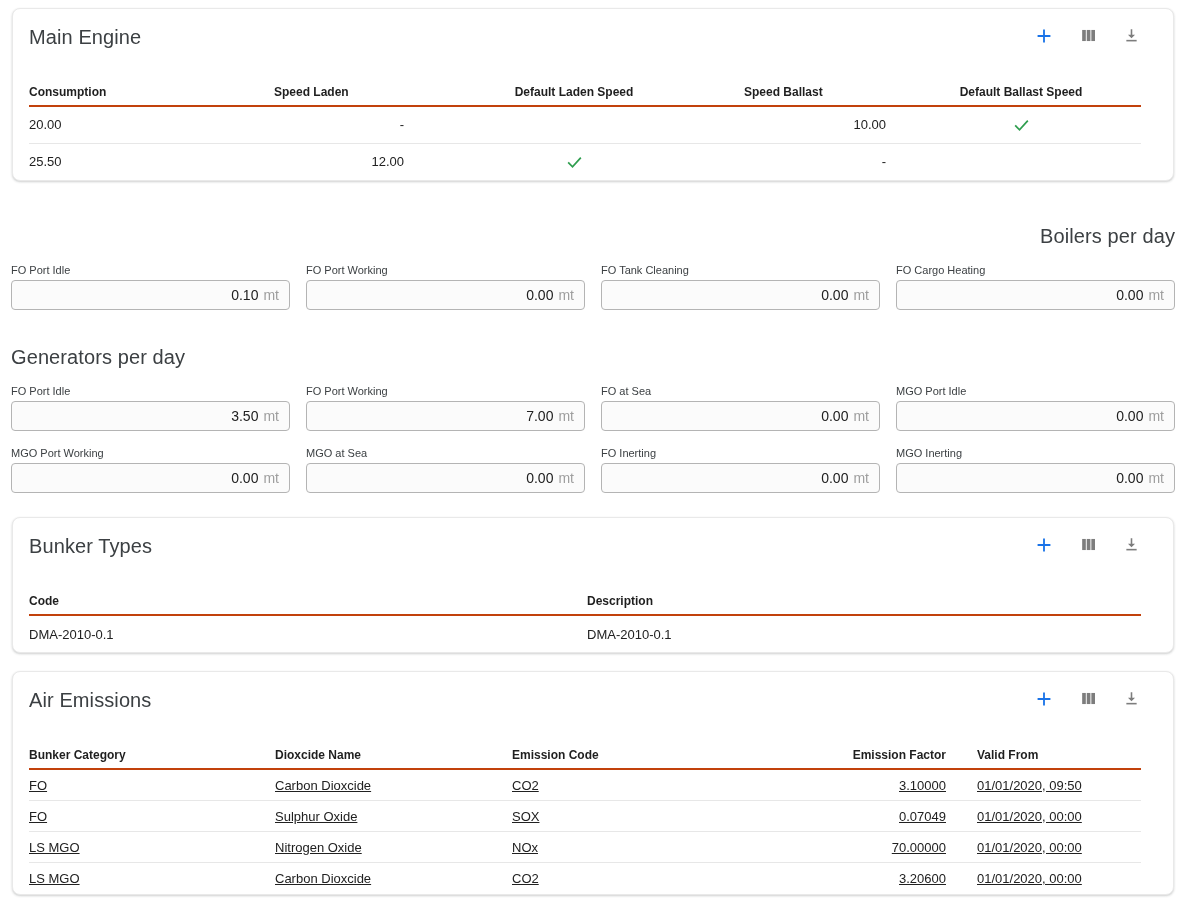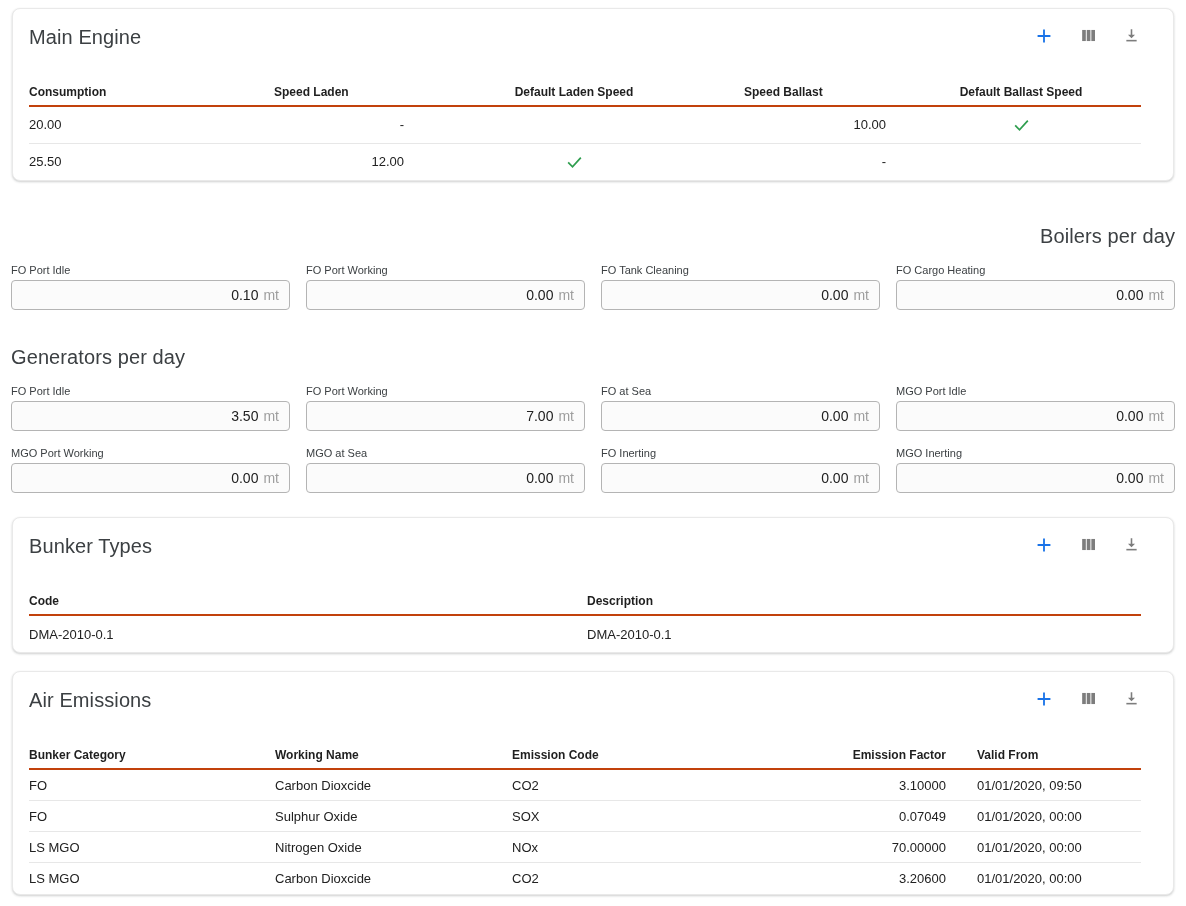--- a/index.html
+++ b/index.html
@@ -30,21 +30,21 @@
   .me-grid .c2, .me-grid .c4 { text-align:right; padding-right:15px; }
   .me-grid .c3, .me-grid .c5 { text-align:center; }
   .me-row { height:36.5px; }
 
   .bt-grid { grid-template-columns:558px 1fr; }
   .bt-row { height:36px; }
 
   .ae-grid { grid-template-columns:246px 237px 250px 190px 1fr; }
   .ae-grid .c4 { text-align:right; padding-right:6px; }
   .ae-grid .c5 { padding-left:25px; }
-  .ae-row { height:31px; }
+  .ae-row { height:31px;text-decoration:underline; }
 
   .section { margin:0 11px; }
   .section-title { font-size:20px; font-weight:400; color:#3c4043; letter-spacing:.1px; }
   .sec-boilers .section-title { margin-top:44px;text-align:right; }
   .sec-generators .section-title { margin-top:36px; }
   .field-row { display:flex; gap:16px; margin-top:16px; }
   .field { width:279px; }
   .field-label { font-size:11px; color:#3c4043; margin-bottom:4px; }
   .field-box {
     height:30px; background:#fbfbfb; border:1px solid #b4b4b4; border-radius:4px;
@@ -291,21 +291,21 @@
         <svg width="19" height="19" viewBox="0 0 24 24" fill="#7d7d7d">
               <path d="M11 4h2v7h3.5L12 15.5 7.5 11H11z"></path>
               <rect x="5.5" y="17.5" width="13" height="2"></rect>
             </svg></span>
         </button>
     </div>
   </div>
 
   <div class="tbl-header ae-grid">
     <div class="hc">Bunker Category</div>
-    <div class="hc">Working Name</div>
+    <div class="hc">Dioxcide Name</div>
     <div class="hc">Emission Code</div>
     <div class="hc c4">Emission Factor</div>
     <div class="hc c5">Valid From</div>
   </div>
 
   <div class="tbl-row ae-row ae-grid">
     <div>FO</div>
     <div>Carbon Dioxcide</div>
     <div>CO2</div>
     <div class="c4">3.10000</div>

